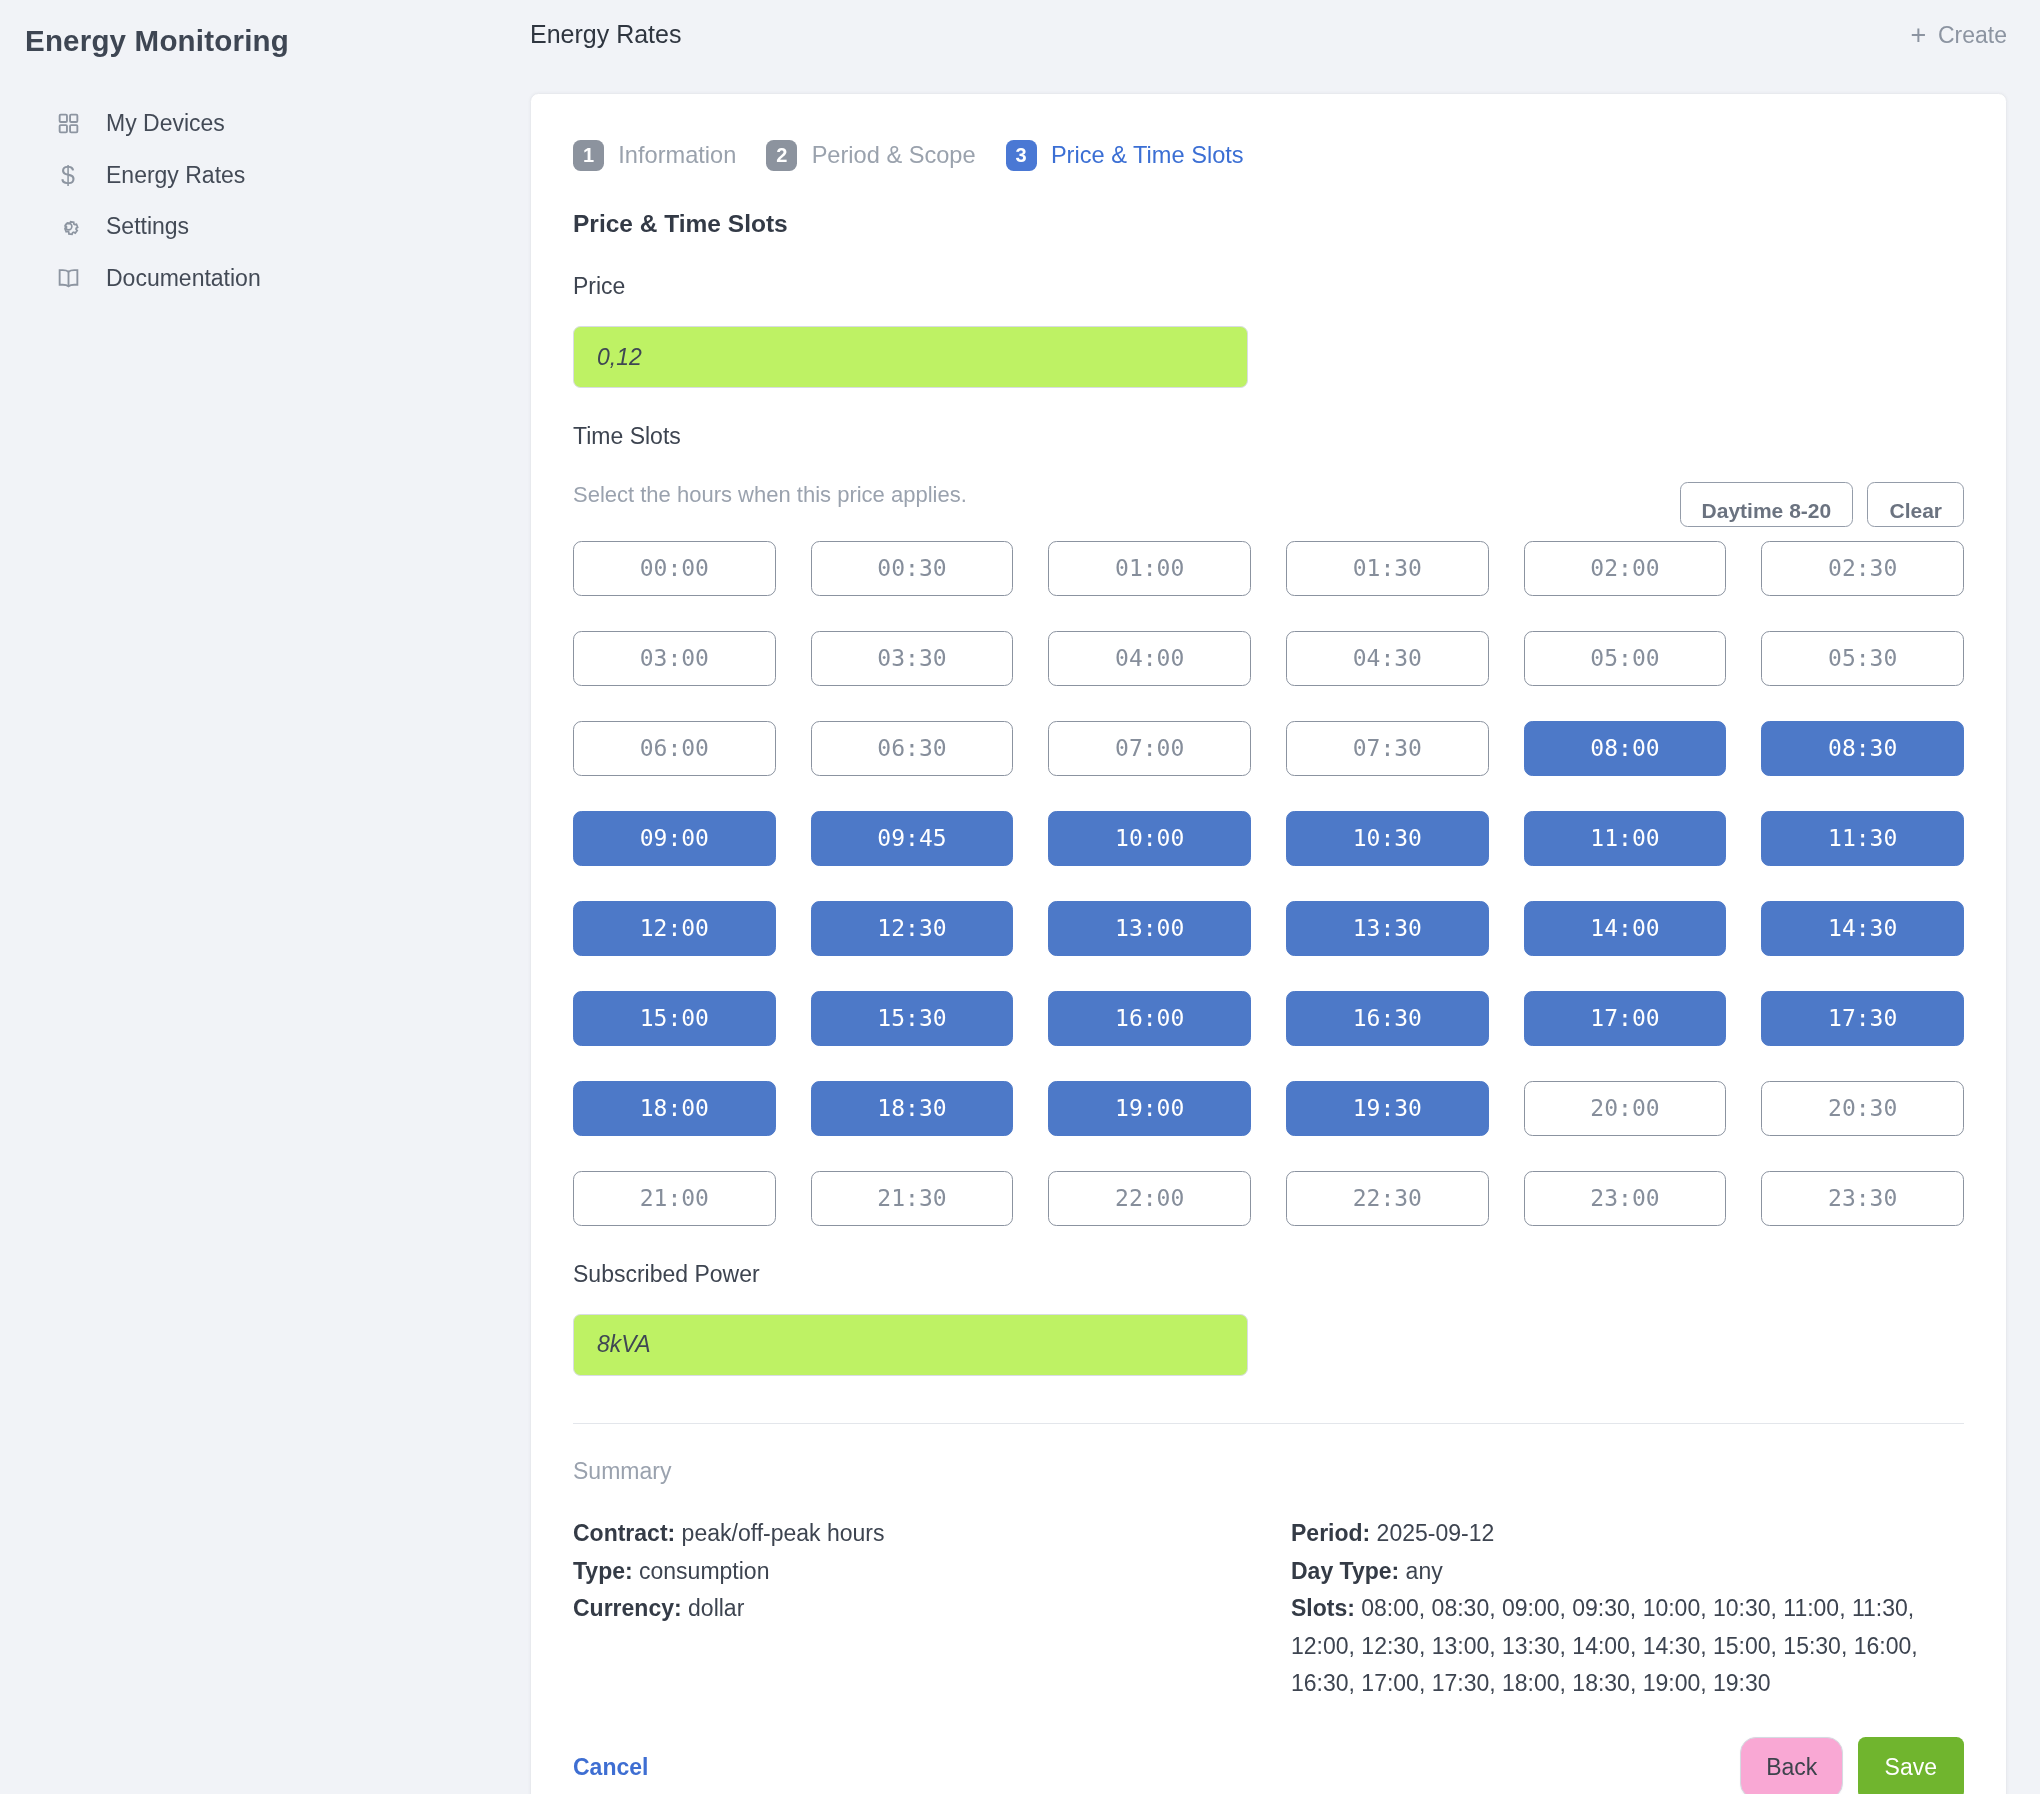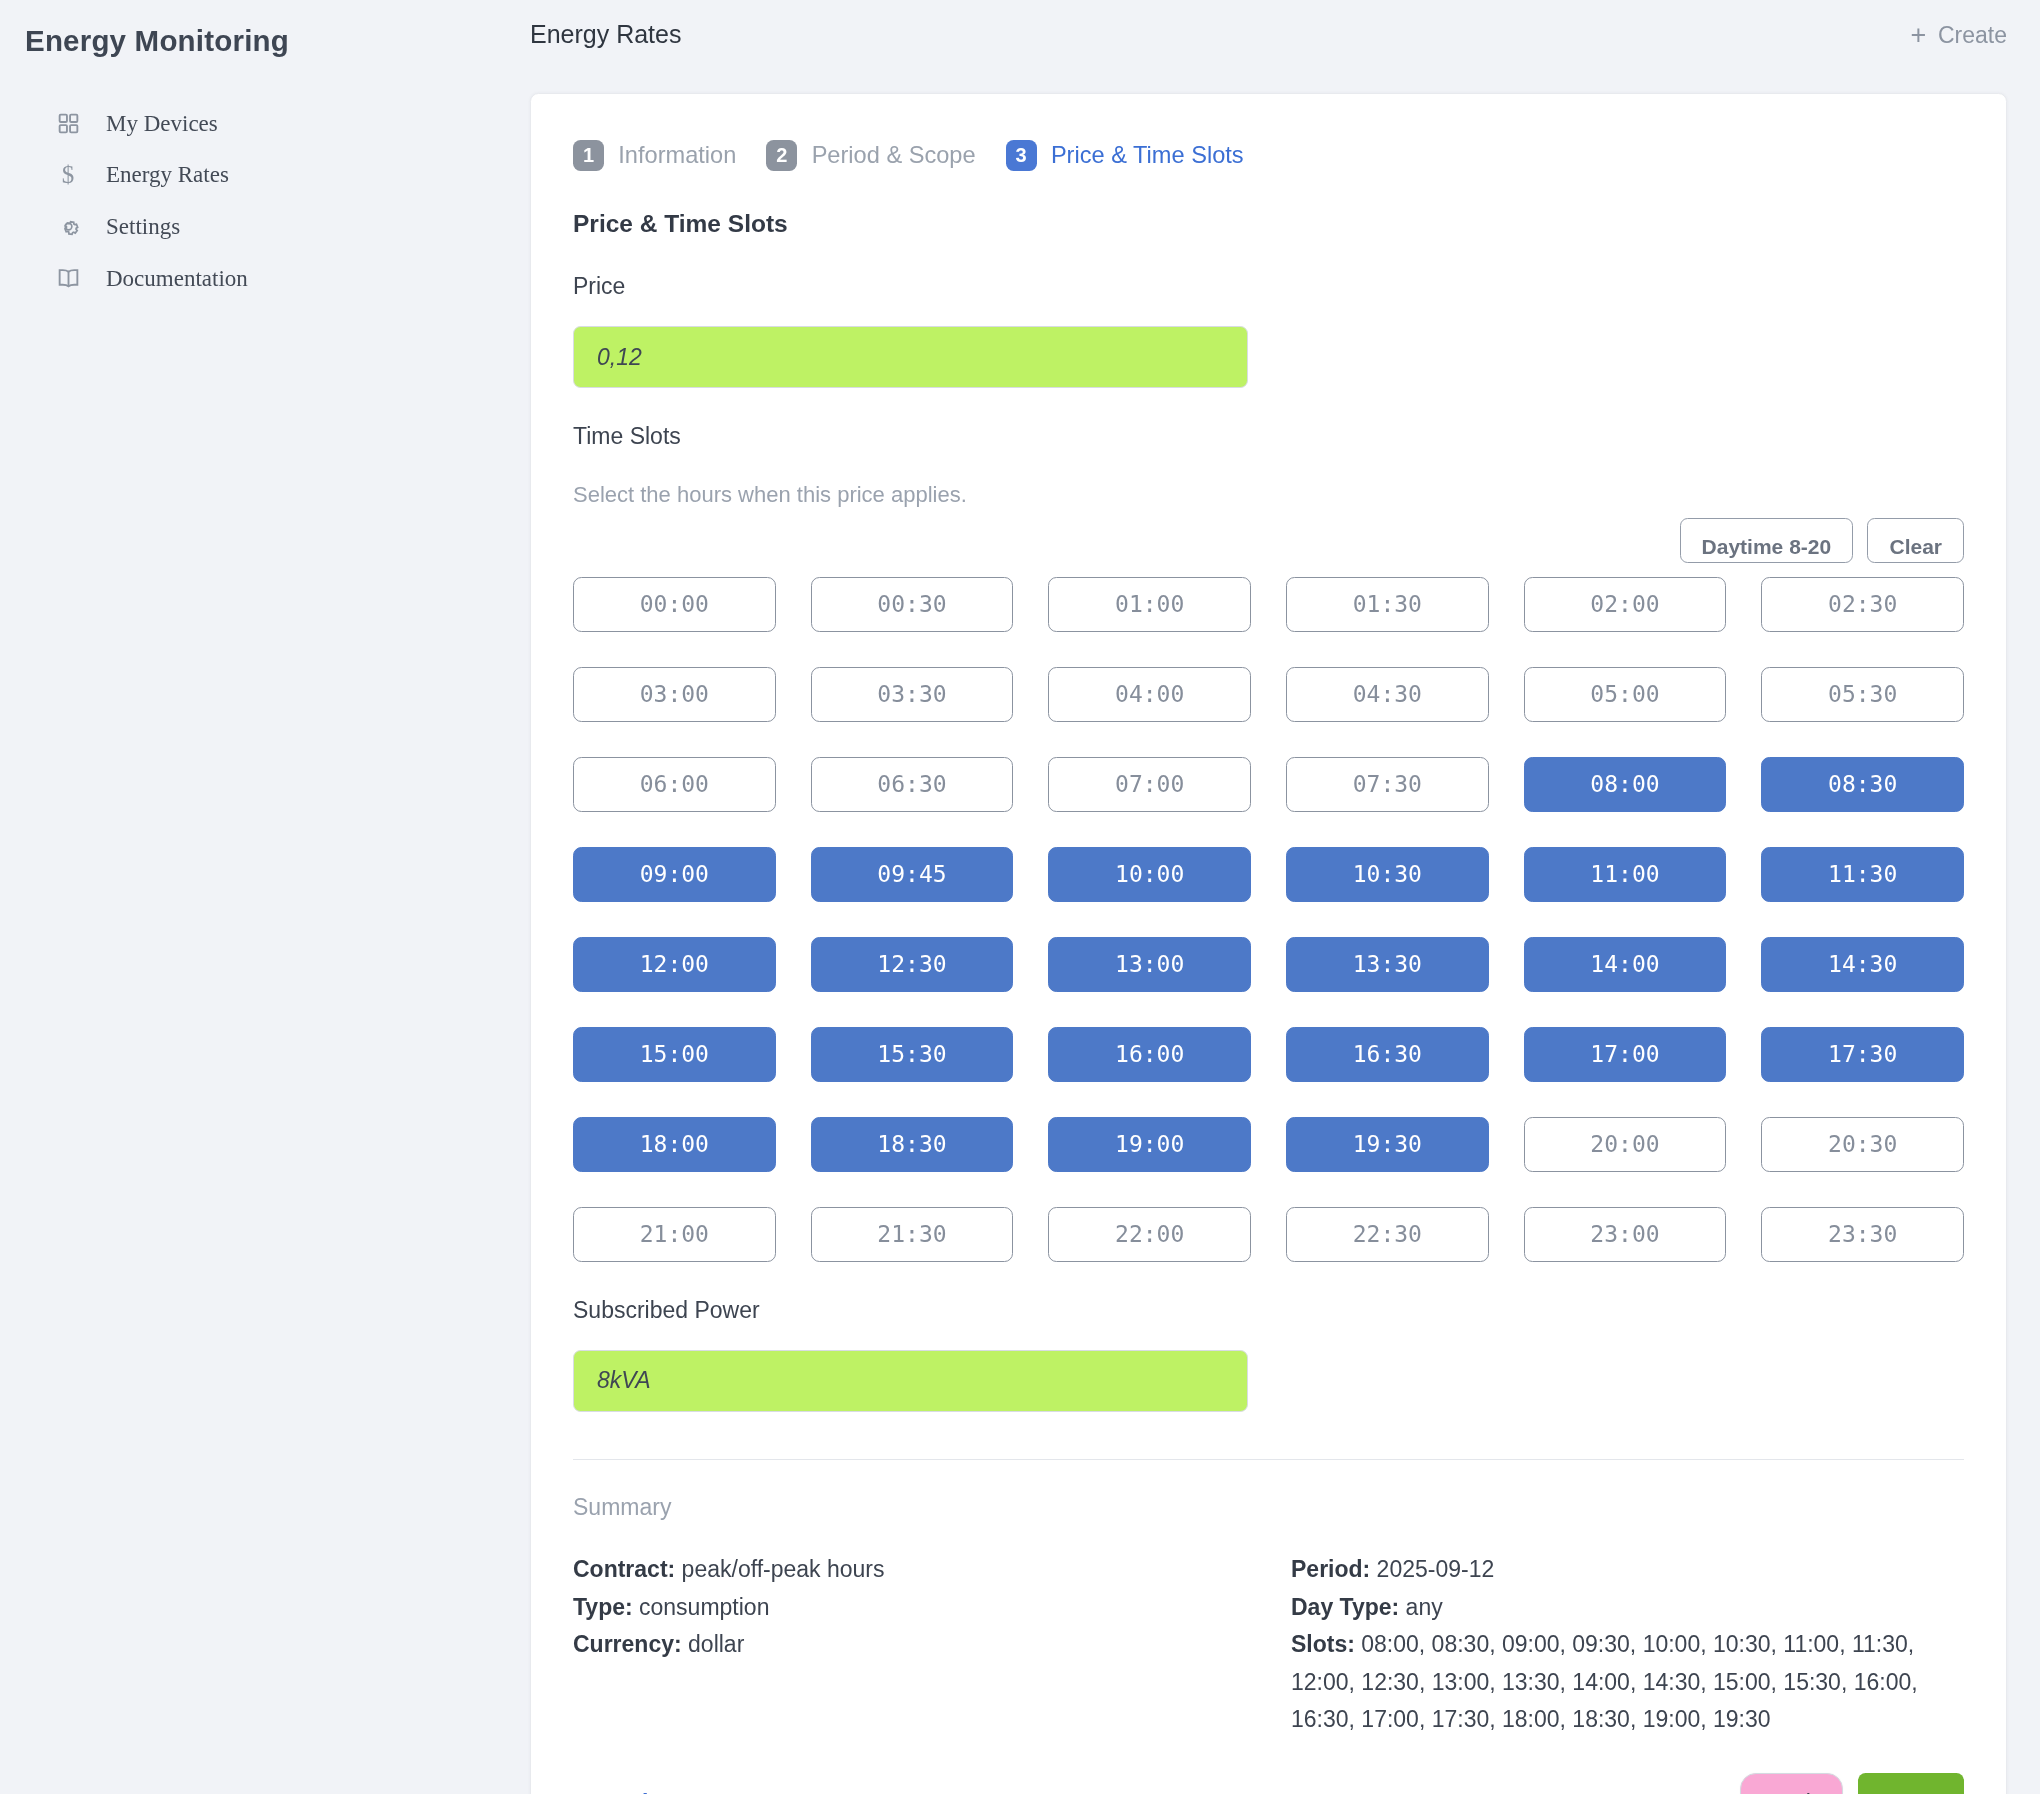--- a/index.html
+++ b/index.html
@@ -8,21 +8,21 @@
     background:#f1f3f7;
     font-family:"Liberation Sans", sans-serif;
     color:#3d4450;
     display:flex;
     overflow:hidden;
   }
   
   .sidebar { width:530px; flex:0 0 530px; padding:23.6px 25px; }
   .sidebar-title { font-size:29.5px; font-weight:600; color:#3e4653; letter-spacing:0.2px; }
   .nav { margin-top:49px; padding-left:29.5px; display:flex; flex-direction:column; gap:17.7px; }
-  .nav-item { display:flex; align-items:center; gap:24.5px; font-size:23px; color:#434a56; cursor:pointer; height:34px;font-family:Liberation Serif, serif; }
+  .nav-item { display:flex; align-items:center; gap:24.5px; font-size:23px; color:#434a56; cursor:pointer; height:34px; }
   .nav-item .icn { width:27px; height:27px; display:flex; align-items:center; justify-content:center; color:#8d95a1; }
   .nav-item .icn svg { width:25px; height:25px; }
   .nav-item .icn .dollar { font-size:25px; color:#8d95a1; font-weight:400; }
   
   .main { flex:1; padding-right:34px; }
   .main-header { height:93px; display:flex; align-items:flex-start; justify-content:space-between; padding-top:20px; }
   .page-title { font-size:25px; font-weight:500; color:#2f3640; }
   .create-btn { display:flex; align-items:center; gap:11.8px; color:#8c94a1; font-size:23px; cursor:pointer; padding-top:1.7px; }
   .create-btn .plus { font-size:27px; line-height:1; font-weight:300; }
   
@@ -53,21 +53,21 @@
     font-size:23px; color:#3f4753; padding:0 23px;
     font-family:"Liberation Sans", sans-serif; background:#bef264; outline:none;font-style:italic;
   }
   .slots-hint-row { margin-top:32px; display:flex; justify-content:space-between; }
   .slots-hint { font-size:22px; color:#9aa2ae; }
   .hint-buttons { display:flex; gap:14.3px; }
   .ghost-btn {
     height:45px; padding:16px 21px; background:#fff;
     border:1.7px solid #949ca9; border-radius:7.6px;
     font-size:21px; font-weight:700; color:#6b7380;
-    font-family:"Liberation Sans", sans-serif; cursor:pointer;margin-top:36px;
+    font-family:"Liberation Sans", sans-serif; cursor:pointer;
   }
   
   .slot-grid {
     margin-top:13.5px;
     display:grid; grid-template-columns:repeat(6, 1fr);
     column-gap:44px; row-gap:16px;gap:35px;
   }
   .slot {
     height:55px; border:1.7px solid #8b93a0; border-radius:8.4px; background:#fff;
     color:#868e9b; font-family:"DejaVu Sans Mono", monospace; font-size:23px;

